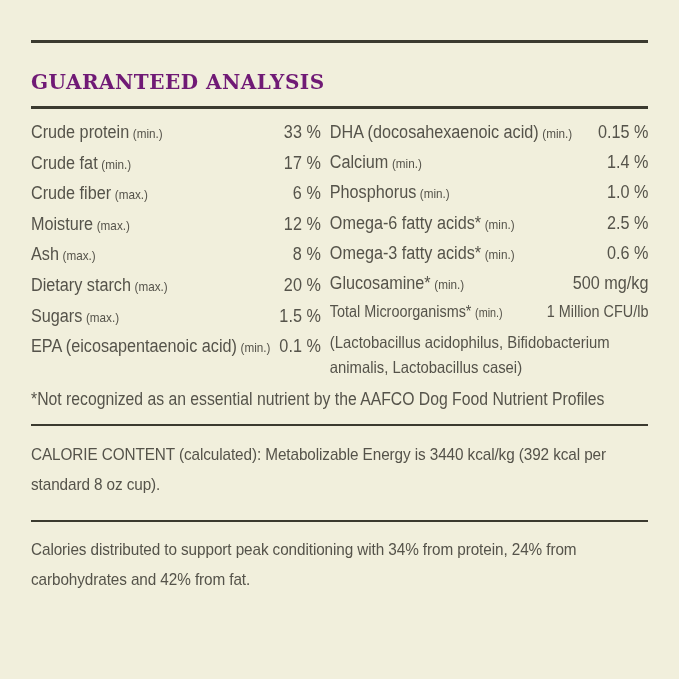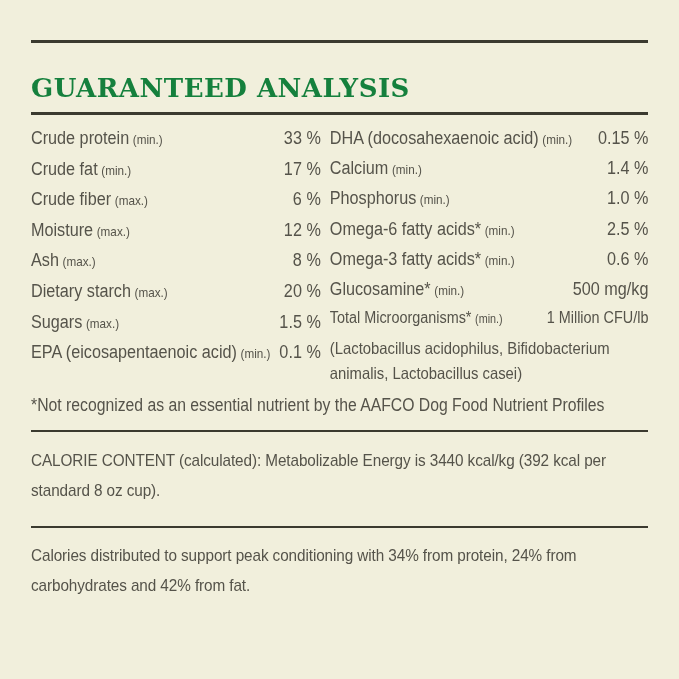--- a/index.html
+++ b/index.html
@@ -9,27 +9,27 @@
     font-family:"Liberation Sans", sans-serif;
     color:#55534a;
     overflow:hidden;
   }
   .panel{padding:0 31px;}
   .rule{background:#3b3a2f;width:617px;}
   .rule.heavy{height:3px;}
   .rule.thin{height:2px;}
   .rule-top{margin-top:40px;}
   .title{
-    margin-top:30px;
+    margin-top:24px;
     font-family:"DejaVu Serif", serif;
     font-weight:bold;
-    font-size:26px;
+    font-size:20px;
     line-height:31px;
     letter-spacing:.5px;
-    color:#15803d;
+    color:#701a75;
   }
   .rule-undertitle{margin-top:8px;}
   
   .condense{
     transform:scaleX(.9);
     transform-origin:0 0;
     width:686px;
   }
   .analysis{
     margin-top:13px;

